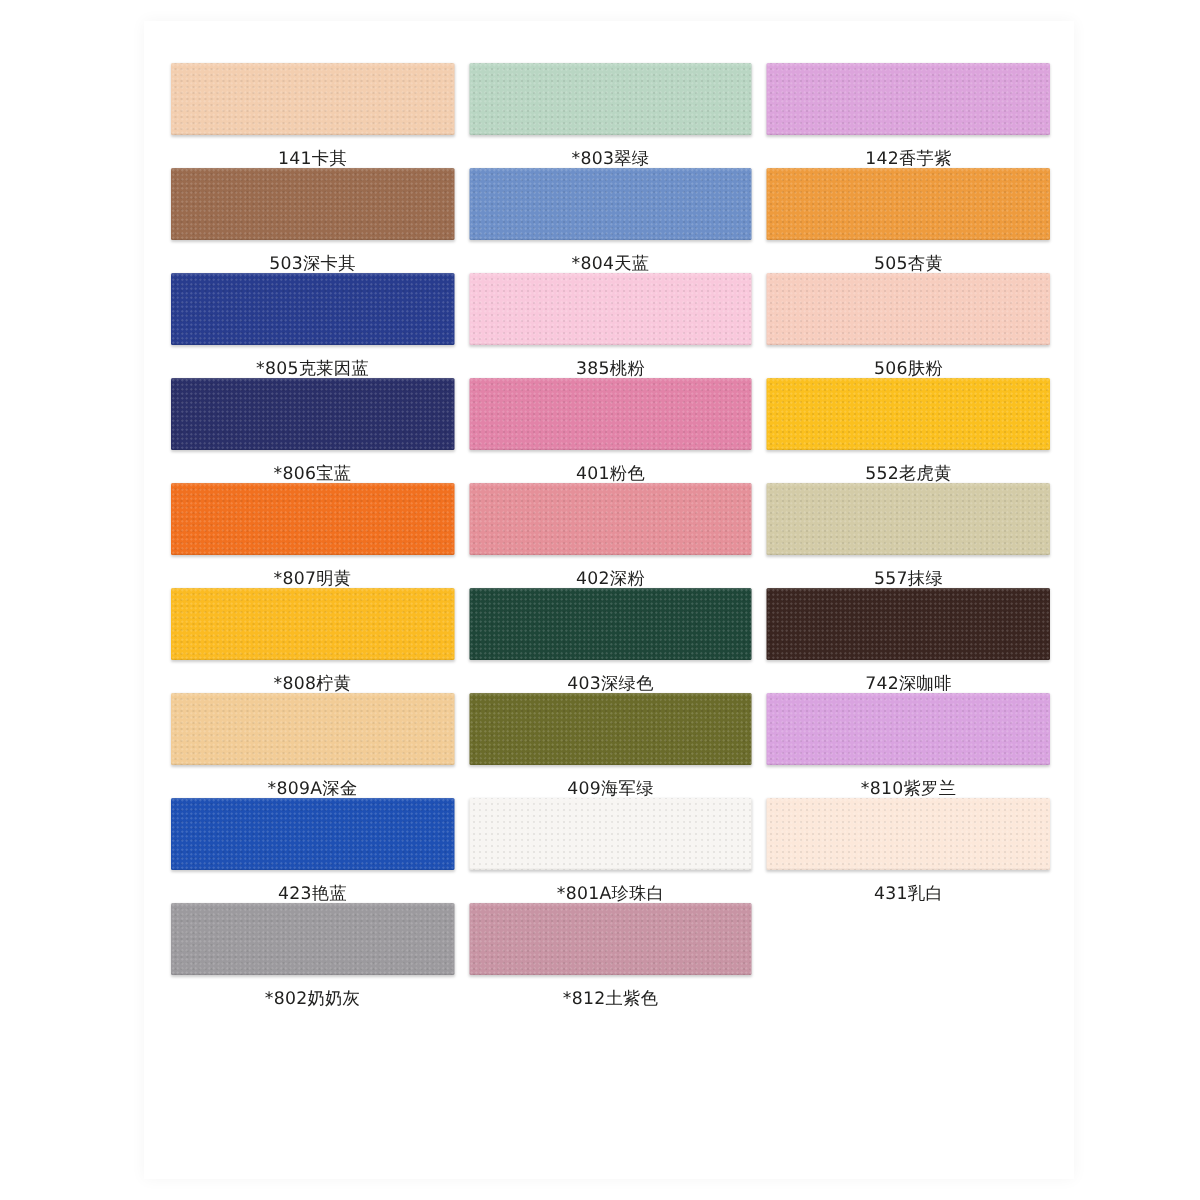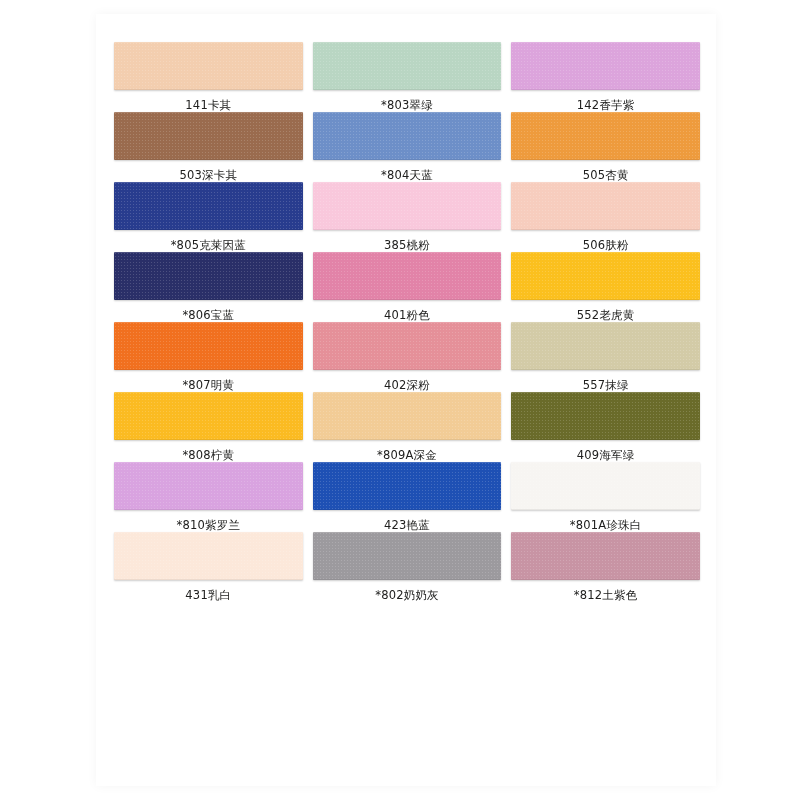--- a/index.html
+++ b/index.html
@@ -145,20 +145,28 @@
       </div>
       <div class="swatch-cell">
         <div class="swatch-chip" style="background: rgb(211, 203, 167);"></div>
         <div class="swatch-label">557抹绿</div>
       </div>
       <div class="swatch-cell">
         <div class="swatch-chip" style="background: rgb(251, 187, 34);"></div>
         <div class="swatch-label">*808柠黄</div>
       </div>
       <div class="swatch-cell">
+        <div class="swatch-chip" style="background: rgb(30, 70, 56);"></div>
+        <div class="swatch-label">403深绿色</div>
+      </div>
+      <div class="swatch-cell">
+        <div class="swatch-chip" style="background: rgb(58, 37, 32);"></div>
+        <div class="swatch-label">742深咖啡</div>
+      </div>
+      <div class="swatch-cell">
         <div class="swatch-chip" style="background: rgb(242, 204, 150);"></div>
         <div class="swatch-label">*809A深金</div>
       </div>
       <div class="swatch-cell">
         <div class="swatch-chip" style="background: rgb(106, 107, 42);"></div>
         <div class="swatch-label">409海军绿</div>
       </div>
       <div class="swatch-cell">
         <div class="swatch-chip" style="background: rgb(217, 163, 224);"></div>
         <div class="swatch-label">*810紫罗兰</div>

